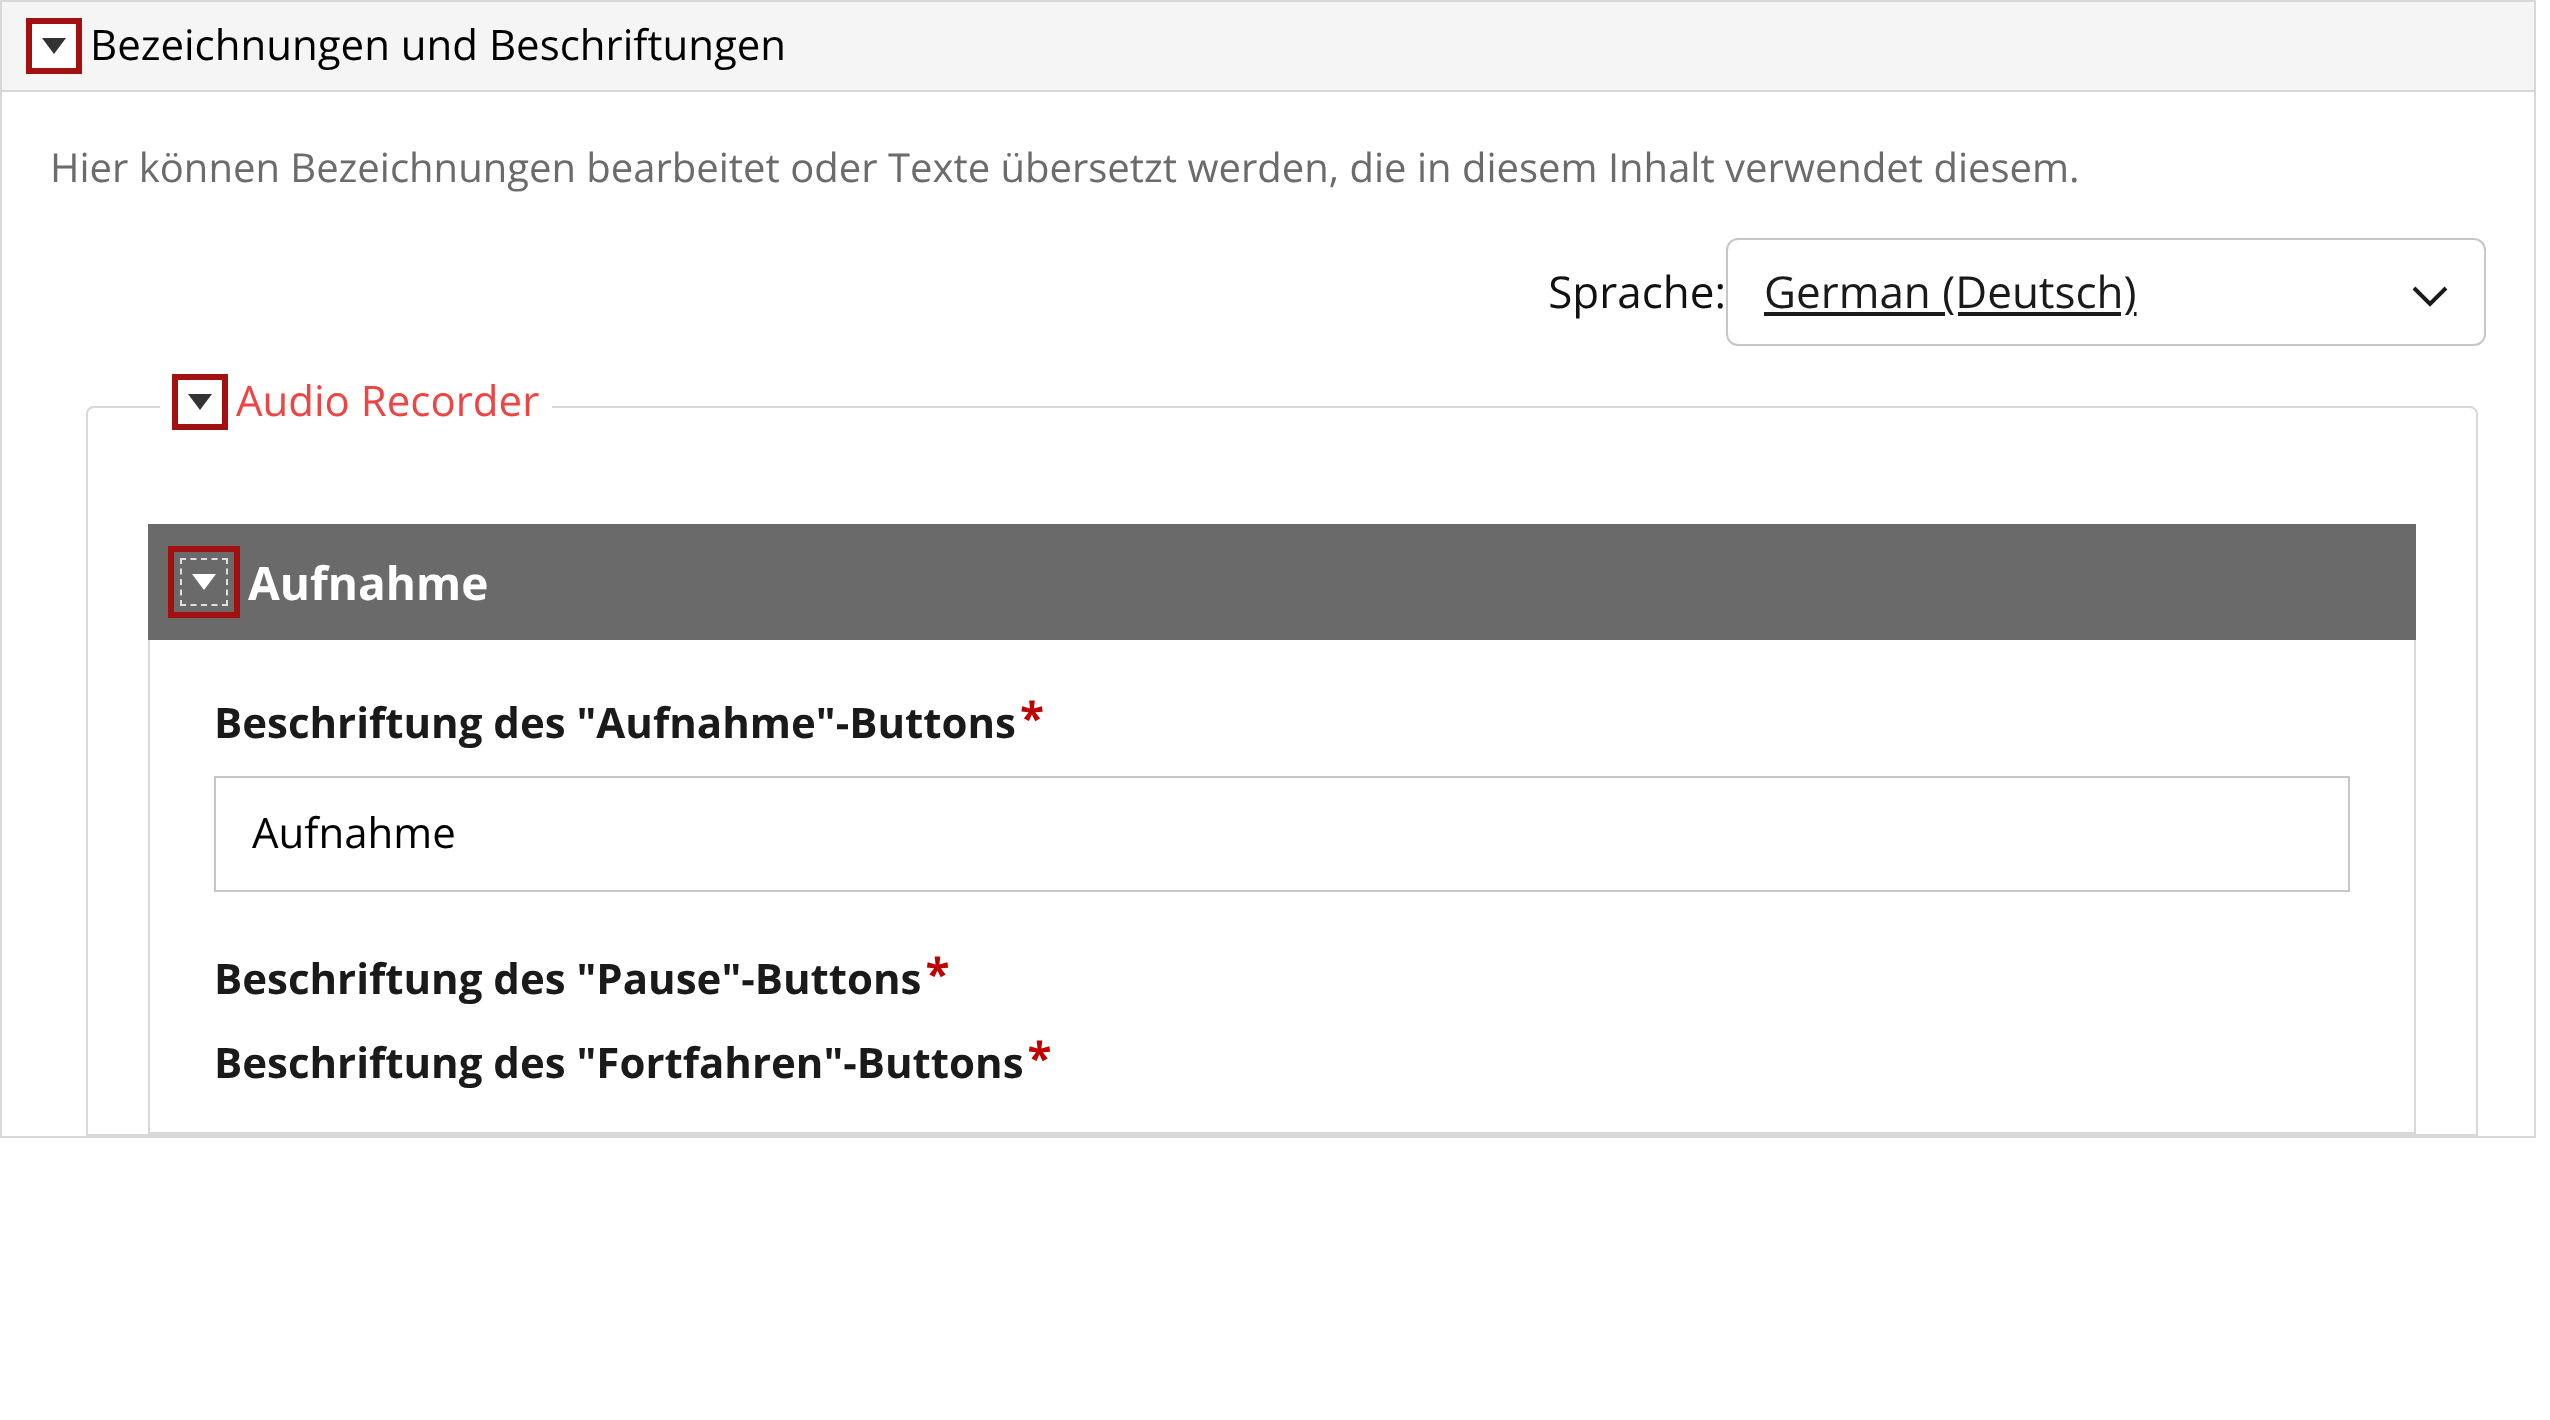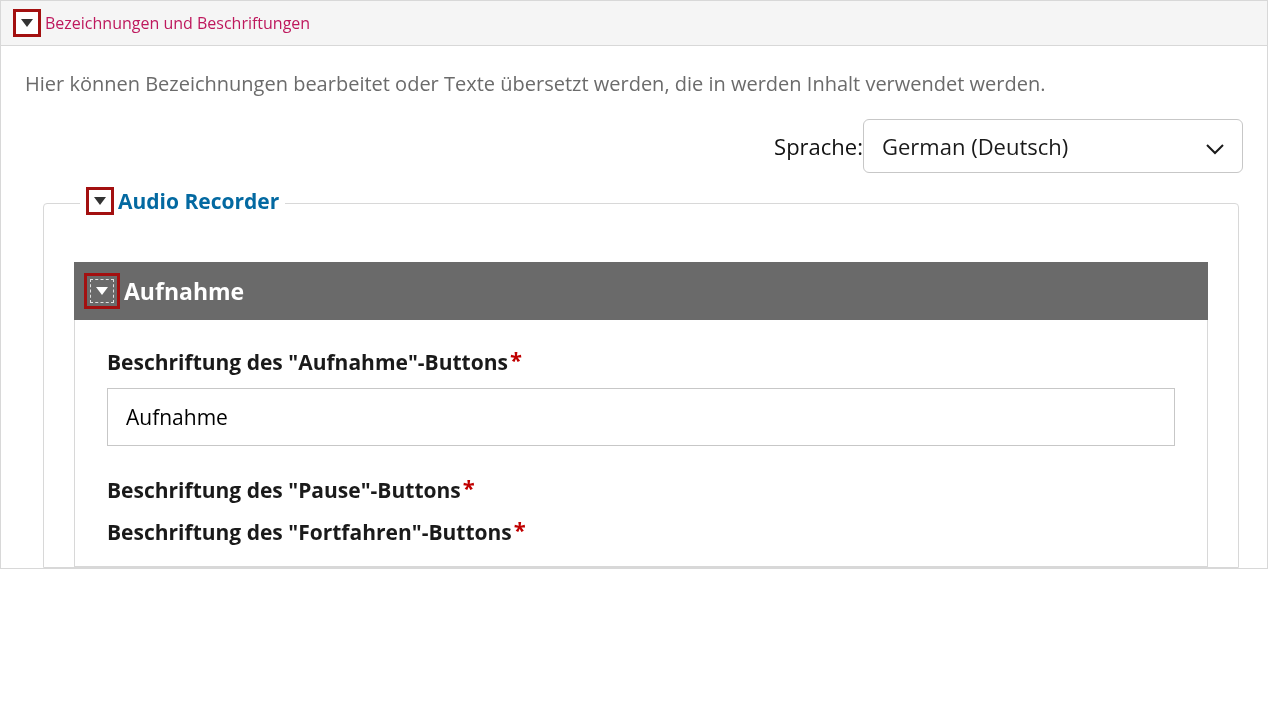--- a/index.html
+++ b/index.html
@@ -32,23 +32,23 @@
     margin-right: 4px;
     background: #ffffff;
     cursor: pointer;
   }
   .collapse-toggle svg {
     width: 12px;
     height: 8px;
     fill: #333;
   }
   .outer-header-title {
-    font-size: 16px;
+    font-size: 21px;
     font-weight: 400;
-    color: #be185d;
+    color: #000000;
   }
   .outer-body {
     padding: 24px 24px 0 24px;
   }
   .description {
     font-size: 20px;
     color: #6b6b6b;
     margin-bottom: 22px;
   }
   .language-row {
@@ -67,20 +67,21 @@
     width: 380px;
     height: 54px;
     border: 1px solid #c7c7c7;
     border-radius: 6px;
     background: #ffffff;
     display: flex;
     align-items: center;
     padding: 0 18px;
     font-size: 22px;
     cursor: pointer;
+    text-decoration: underline;
   }
   .language-select .chev {
     position: absolute;
     right: 18px;
     top: 50%;
     transform: translateY(-50%);
   }
   .inner-panel {
     border: 1px solid #d8d8d8;
     border-radius: 4px 4px 0 0;
@@ -93,22 +94,22 @@
     position: absolute;
     top: -17px;
     left: 36px;
     background: #ffffff;
     padding: 0 6px;
     display: flex;
     align-items: center;
   }
   .inner-legend-title {
     font-size: 21px;
-    font-weight: 700;
-    color: #0369a1;
+    font-weight: 400;
+    color: #ef4444;
   }
   .inner-body {
     padding: 58px 30px 0 30px;
   }
   .section-bar {
     background: #6a6a6a;
     height: 58px;
     display: flex;
     align-items: center;
     padding: 0 10px;
@@ -173,21 +174,21 @@
   <div class="outer-header">
     <span class="collapse-toggle">
       <svg viewBox="0 0 12 8">
           <polygon points="0,0 12,0 6,8"></polygon>
         </svg>
     </span>
     <span class="outer-header-title">Bezeichnungen und Beschriftungen</span>
   </div>
 
   <div class="outer-body">
-    <p class="description">Hier können Bezeichnungen bearbeitet oder Texte übersetzt werden, die in werden Inhalt verwendet werden.</p>
+    <p class="description">Hier können Bezeichnungen bearbeitet oder Texte übersetzt werden, die in diesem Inhalt verwendet diesem.</p>
 
     <div class="language-row">
       <span class="language-label">Sprache:</span>
       <div class="language-select">
         <span>German (Deutsch)</span>
         <span class="chev">
           <svg width="18" height="11" viewBox="0 0 18 11">
               <polyline points="1,1 9,9 17,1" fill="none" stroke="#1a1a1a" stroke-width="2"></polyline>
             </svg>
         </span>

